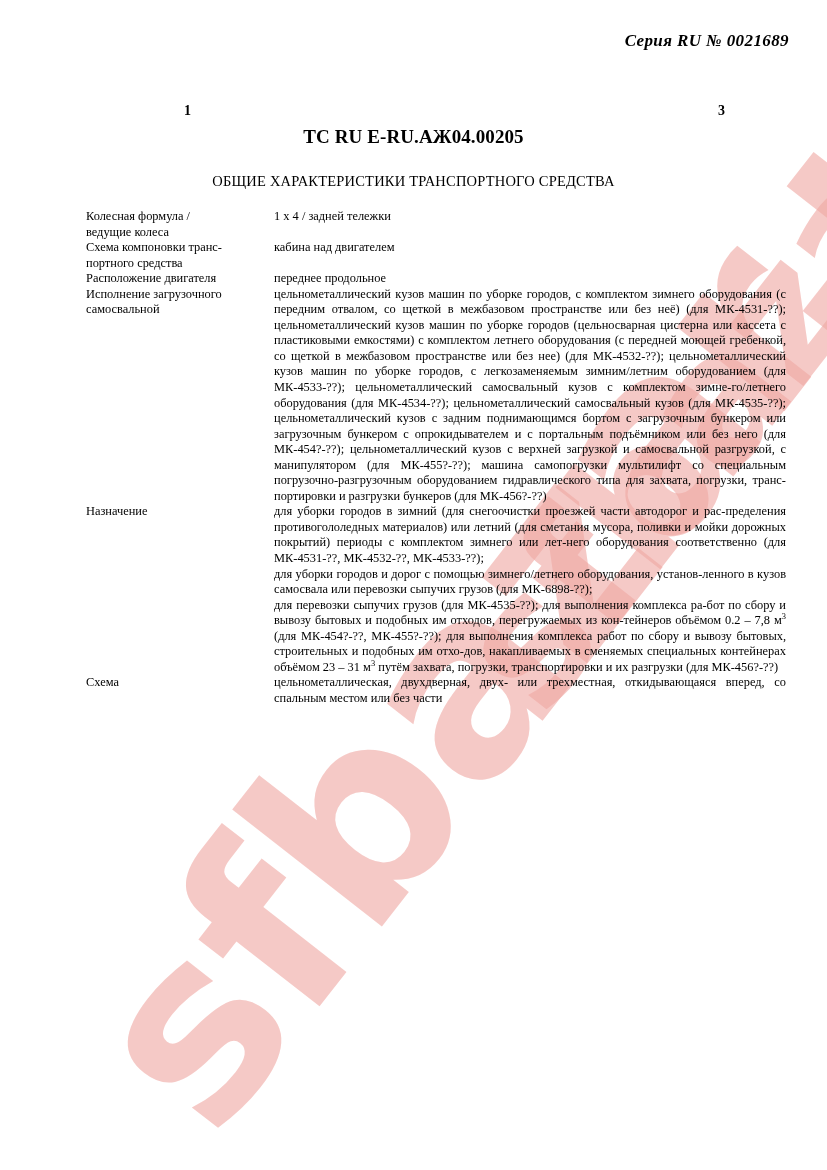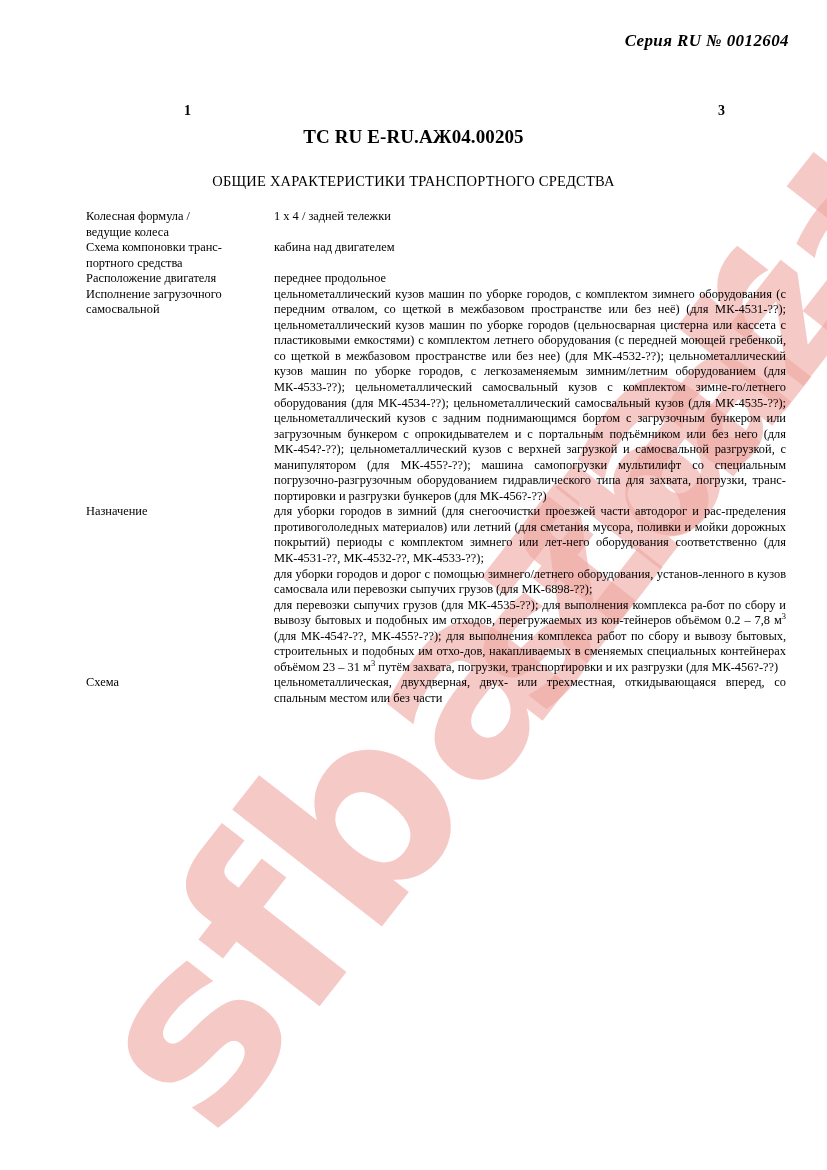--- a/index.html
+++ b/index.html
@@ -146,21 +146,21 @@
 </head>
 <body>
 
 <div id="watermark-layer">
   <div class="watermark-text" id="wm-main">sfbazar.ru</div>
   <div class="watermark-text" id="wm-second">sfbazar.ru</div>
 </div>
 
 <div id="page">
 
-  <div id="doc-serial">Серия RU № 0012604</div>
+  <div id="doc-serial">Серия RU № 0021689</div>
 
   <div id="page-num-left">1</div>
   <div id="page-num-right">3</div>
 
   <div id="cert-code">ТС RU E-RU.АЖ04.00205</div>
 
   <div id="section-title">ОБЩИЕ  ХАРАКТЕРИСТИКИ  ТРАНСПОРТНОГО  СРЕДСТВА</div>
 
   <table id="spec-table">
     <tbody id="spec-table-body">

